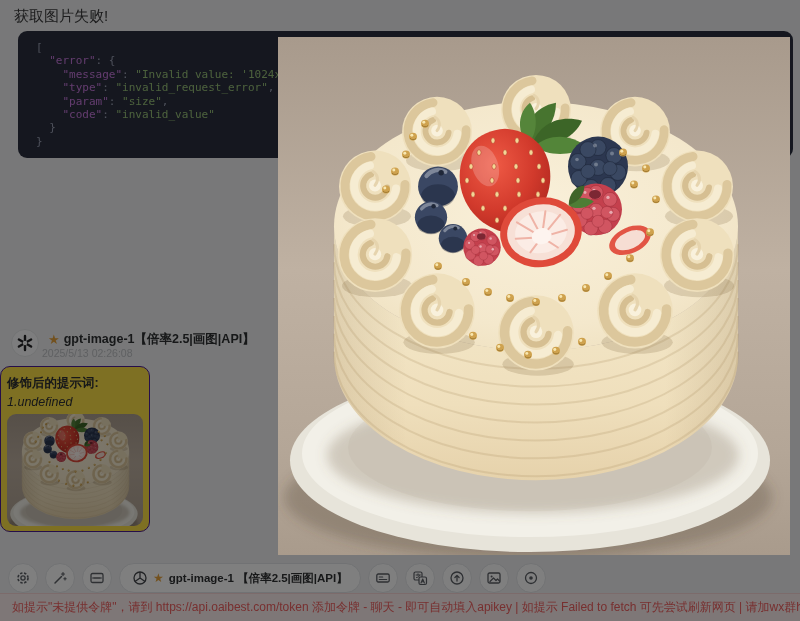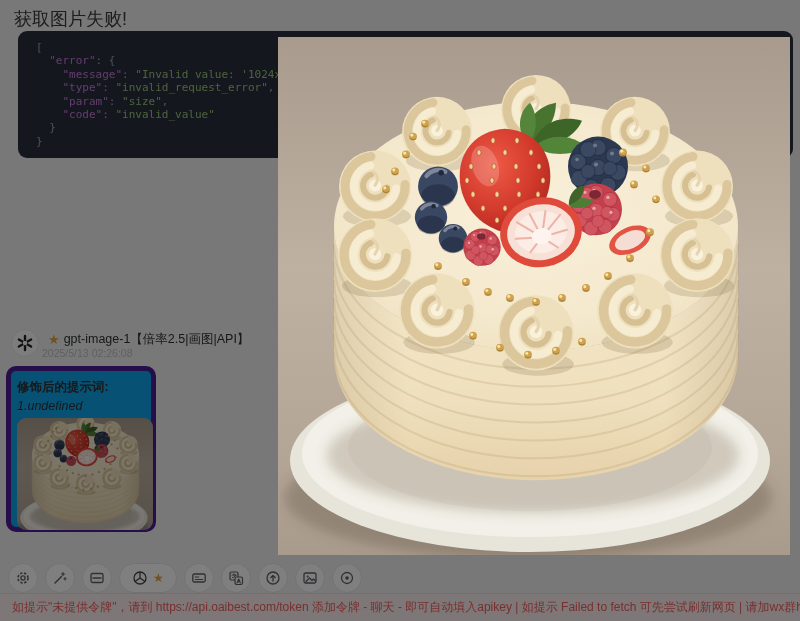--- a/index.html
+++ b/index.html
@@ -1,39 +1,39 @@
 <!DOCTYPE html>
 <html><head>
 <meta charset="utf-8">
 <style>
   * { margin:0; padding:0; box-sizing:border-box; }
   html,body { width:800px; height:621px; overflow:hidden; }
   body { font-family:"Liberation Sans","DejaVu Sans",sans-serif; }
   .app { position:relative; width:800px; height:621px; background:#f0f1f2; overflow:hidden; }
 
   
-  .error-text { position:absolute; left:14px; top:7px; font-size:18px; font-weight:500; color:#3a3a3c; }
+  .error-text { position:absolute; left:14px; top:7px; font-size:15px; font-weight:500; color:#3a3a3c; }
 
   .code-block { position:absolute; left:18px; top:31px; width:775px; height:127px;
     background:#2b2f3f; border-radius:9px; padding:10px 18px;
     font-family:"DejaVu Sans Mono","Liberation Mono",monospace; font-size:11px; line-height:13.4px;
     white-space:pre; overflow:hidden; }
   .tok-p { color:#9aa0b4; }
   .tok-k { color:#c678dd; }
   .tok-s { color:#98c379; }
 
   .avatar { position:absolute; left:11px; top:329px; width:28px; height:28px; border-radius:50%;
     background:#fbfbfc; border:1px solid #e4e6e8; display:flex; align-items:center; justify-content:center; }
   .msg-header { position:absolute; left:48px; top:331px; display:flex; align-items:center; gap:4px; }
   .star { color:#e6a23c; font-size:13px; line-height:13px; }
-  .sender { font-size:12.5px; font-weight:normal; color:#2f3133; }
+  .sender { font-size:12.5px; font-weight:bold; color:#2f3133; }
   .timestamp { position:absolute; left:42px; top:347px; font-size:10.5px; color:#bfc1c5; }
 
-  .bubble { position:absolute; left:6px; top:366px; width:150px; height:166px;
-    background:#0ea5e9; border:5px solid #4c1d95; border-radius:10px; padding:8px 6px; }
+  .bubble { position:absolute; left:0; top:366px; width:150px; height:166px;
+    background:#fde047; border:1px solid #4c1d95; border-radius:10px; padding:8px 6px; }
   .bubble .p-label { font-size:12.5px; font-weight:bold; color:#2f3133; }
   .bubble .p-value { font-size:12.5px; color:#2f3133; margin-top:3px;font-style:italic; }
   .thumb { margin-top:5px; width:136px; height:112px; border-radius:9px; overflow:hidden; display:block; }
 
   
   .toolbar { position:absolute; left:8px; top:562px; height:32px; display:flex; align-items:center; gap:7px; }
   .tool-btn { width:30px; height:30px; border-radius:50%; background:#ffffff; border:1px solid #e3e5e8;
     display:flex; align-items:center; justify-content:center; flex:none; cursor:pointer; }
   .tool-btn svg { stroke:#5c6066; }
   .model-pill { height:30px; border-radius:15px; background:#ffffff; border:1px solid #e3e5e8;
@@ -366,20 +366,21 @@
         <circle cx="4" cy="8" r="0.8" fill="#5c6066" stroke="none"></circle>
           <circle cx="12" cy="8" r="0.8" fill="#5c6066" stroke="none"></circle>
       </svg>
     </div>
     <div class="model-pill">
       <svg width="16" height="16" viewBox="0 0 16 16" fill="none" stroke="#45484d">
         <circle cx="8" cy="8" r="6" stroke-width="1.3"></circle>
         <path d="M8 8 V2.3 M8 8 L3.3 11.3 M8 8 L12.7 11.3" stroke-width="1.3" stroke-linecap="round"></path>
       </svg>
       <span class="star">★</span>
+      <span class="label">gpt-image-1 【倍率2.5|画图|API】</span>
     </div>
     <div class="tool-btn">
       <svg width="16" height="16" viewBox="0 0 16 16" fill="none">
         <rect x="1.8" y="4" width="12.4" height="8" rx="1.5" stroke-width="1.3"></rect>
         <path d="M4.3 7 h3.4 M4.3 9.5 h7.4" stroke-width="1.2" stroke-linecap="round"></path>
       </svg>
     </div>
     <div class="tool-btn">
       <svg width="16" height="16" viewBox="0 0 16 16" fill="none">
         <rect x="2" y="2" width="8" height="8" rx="1.5" stroke-width="1.2"></rect>

